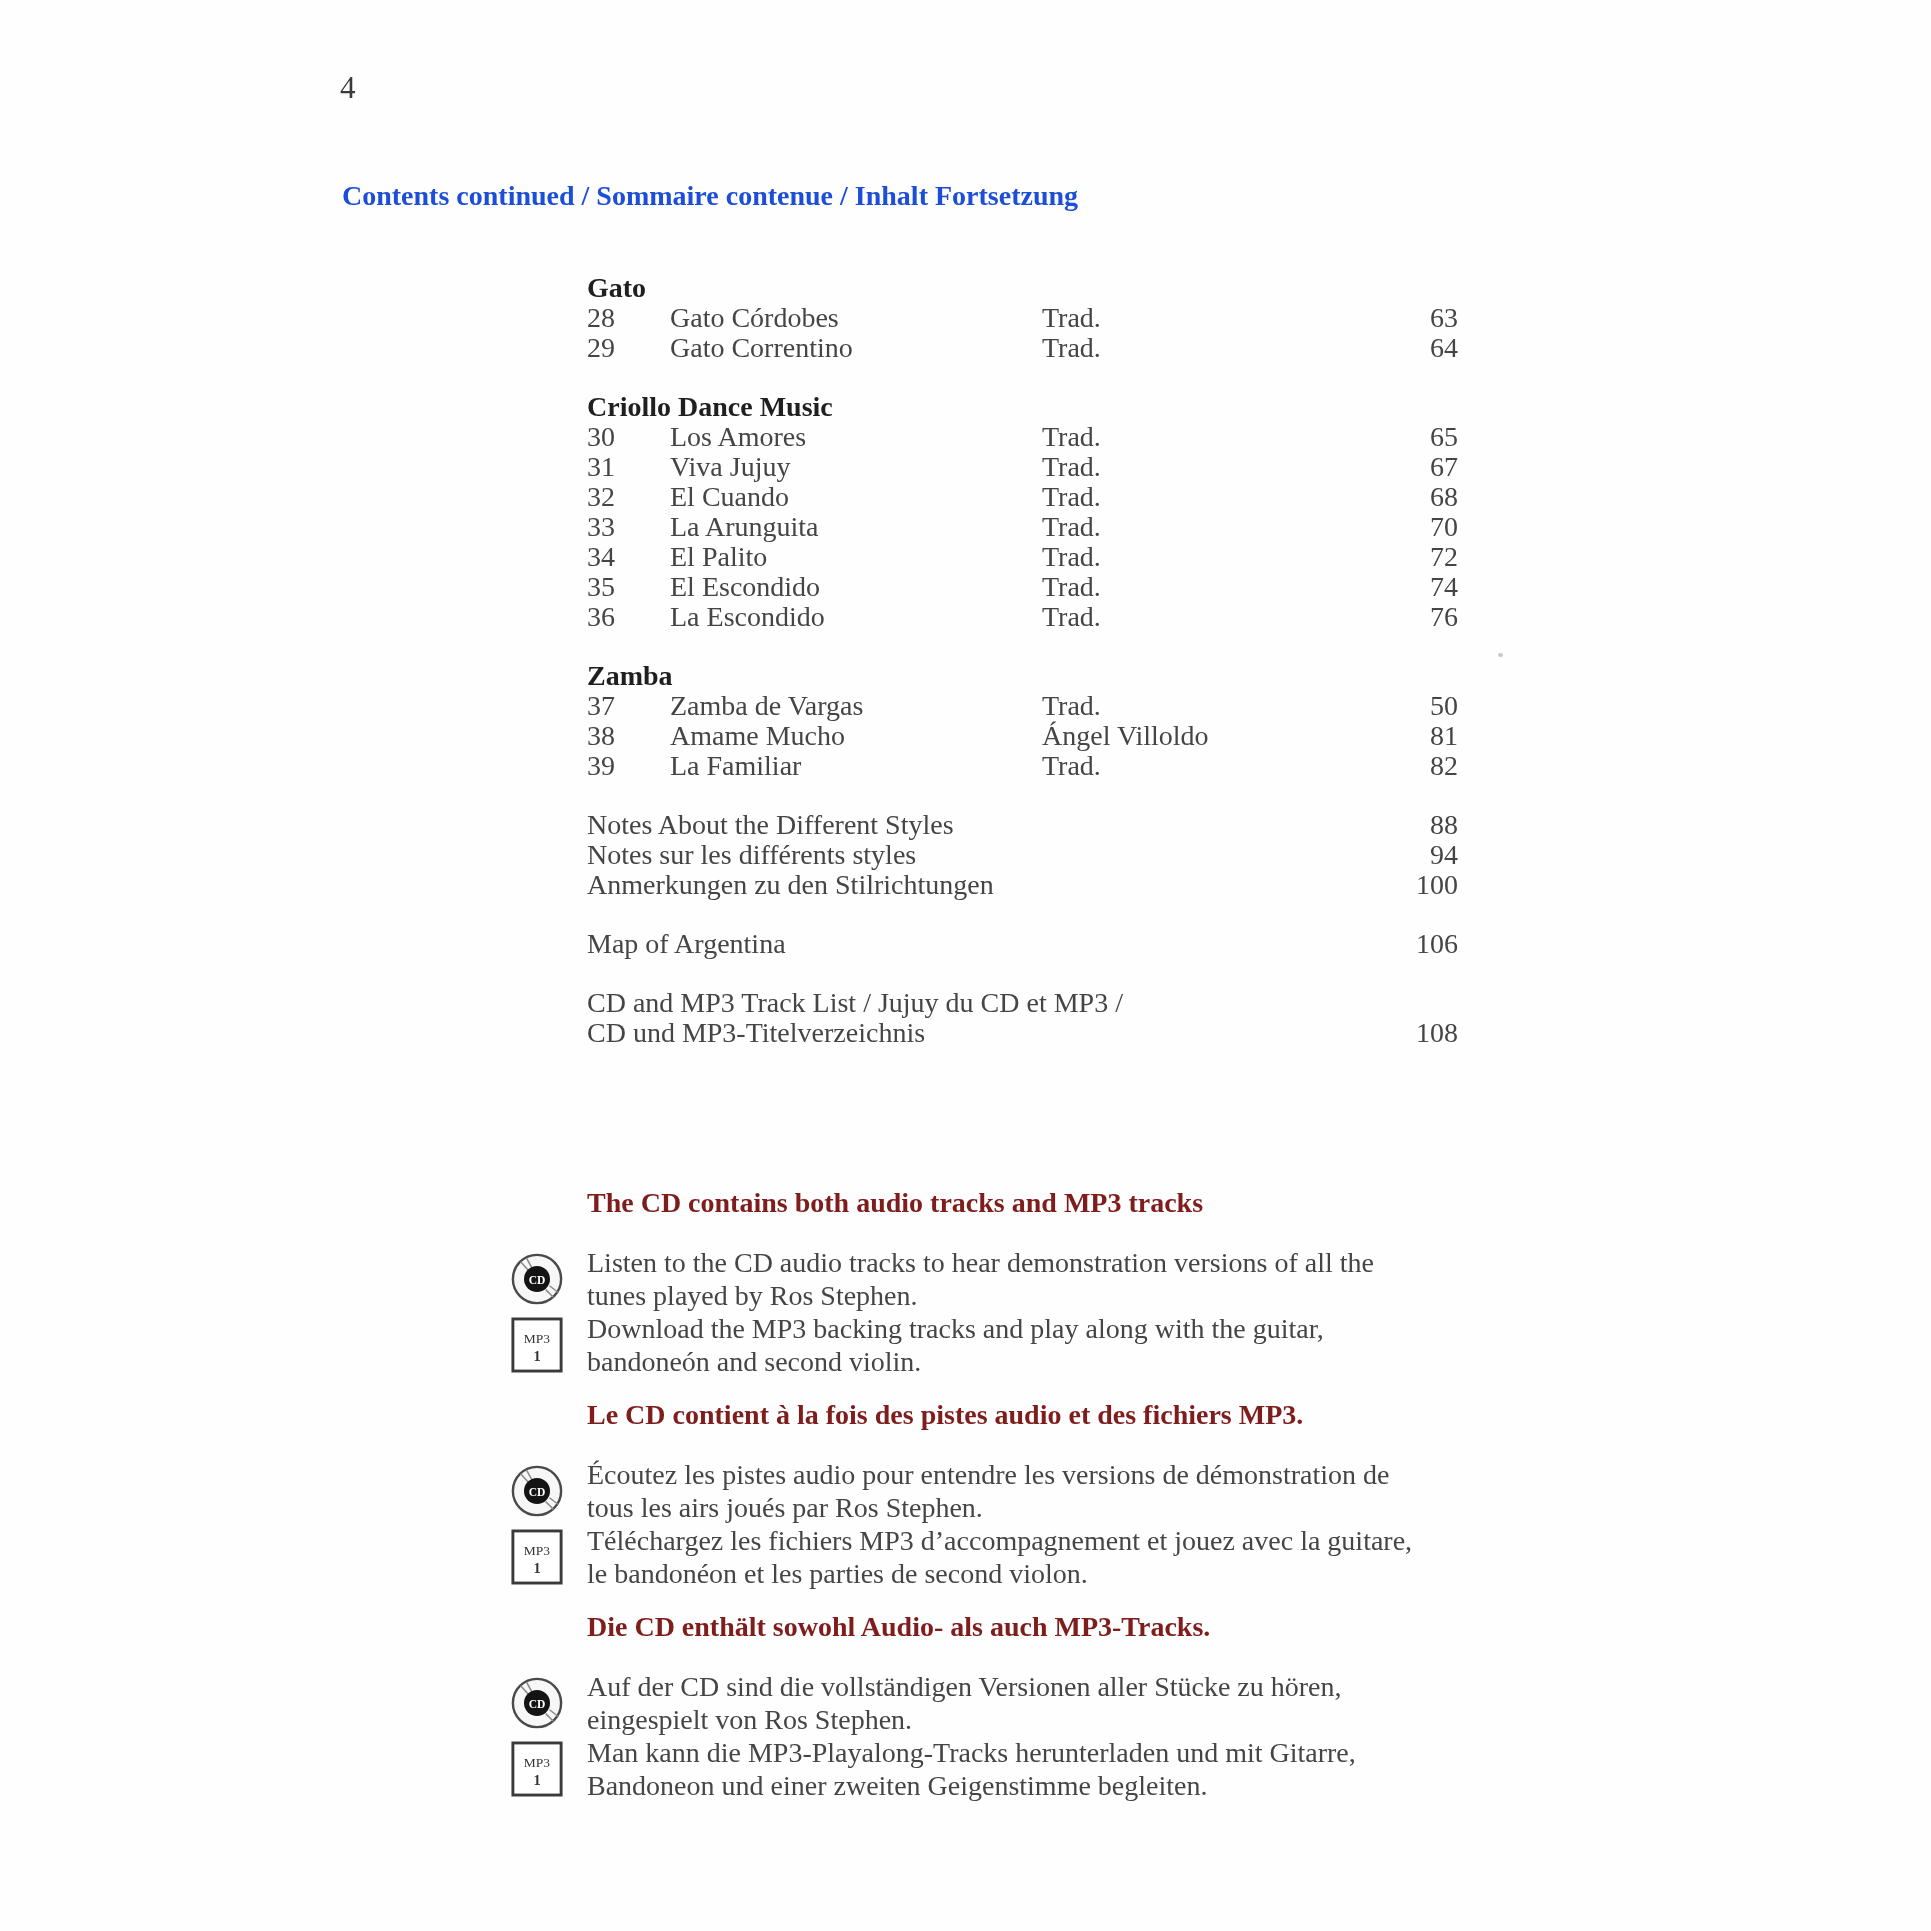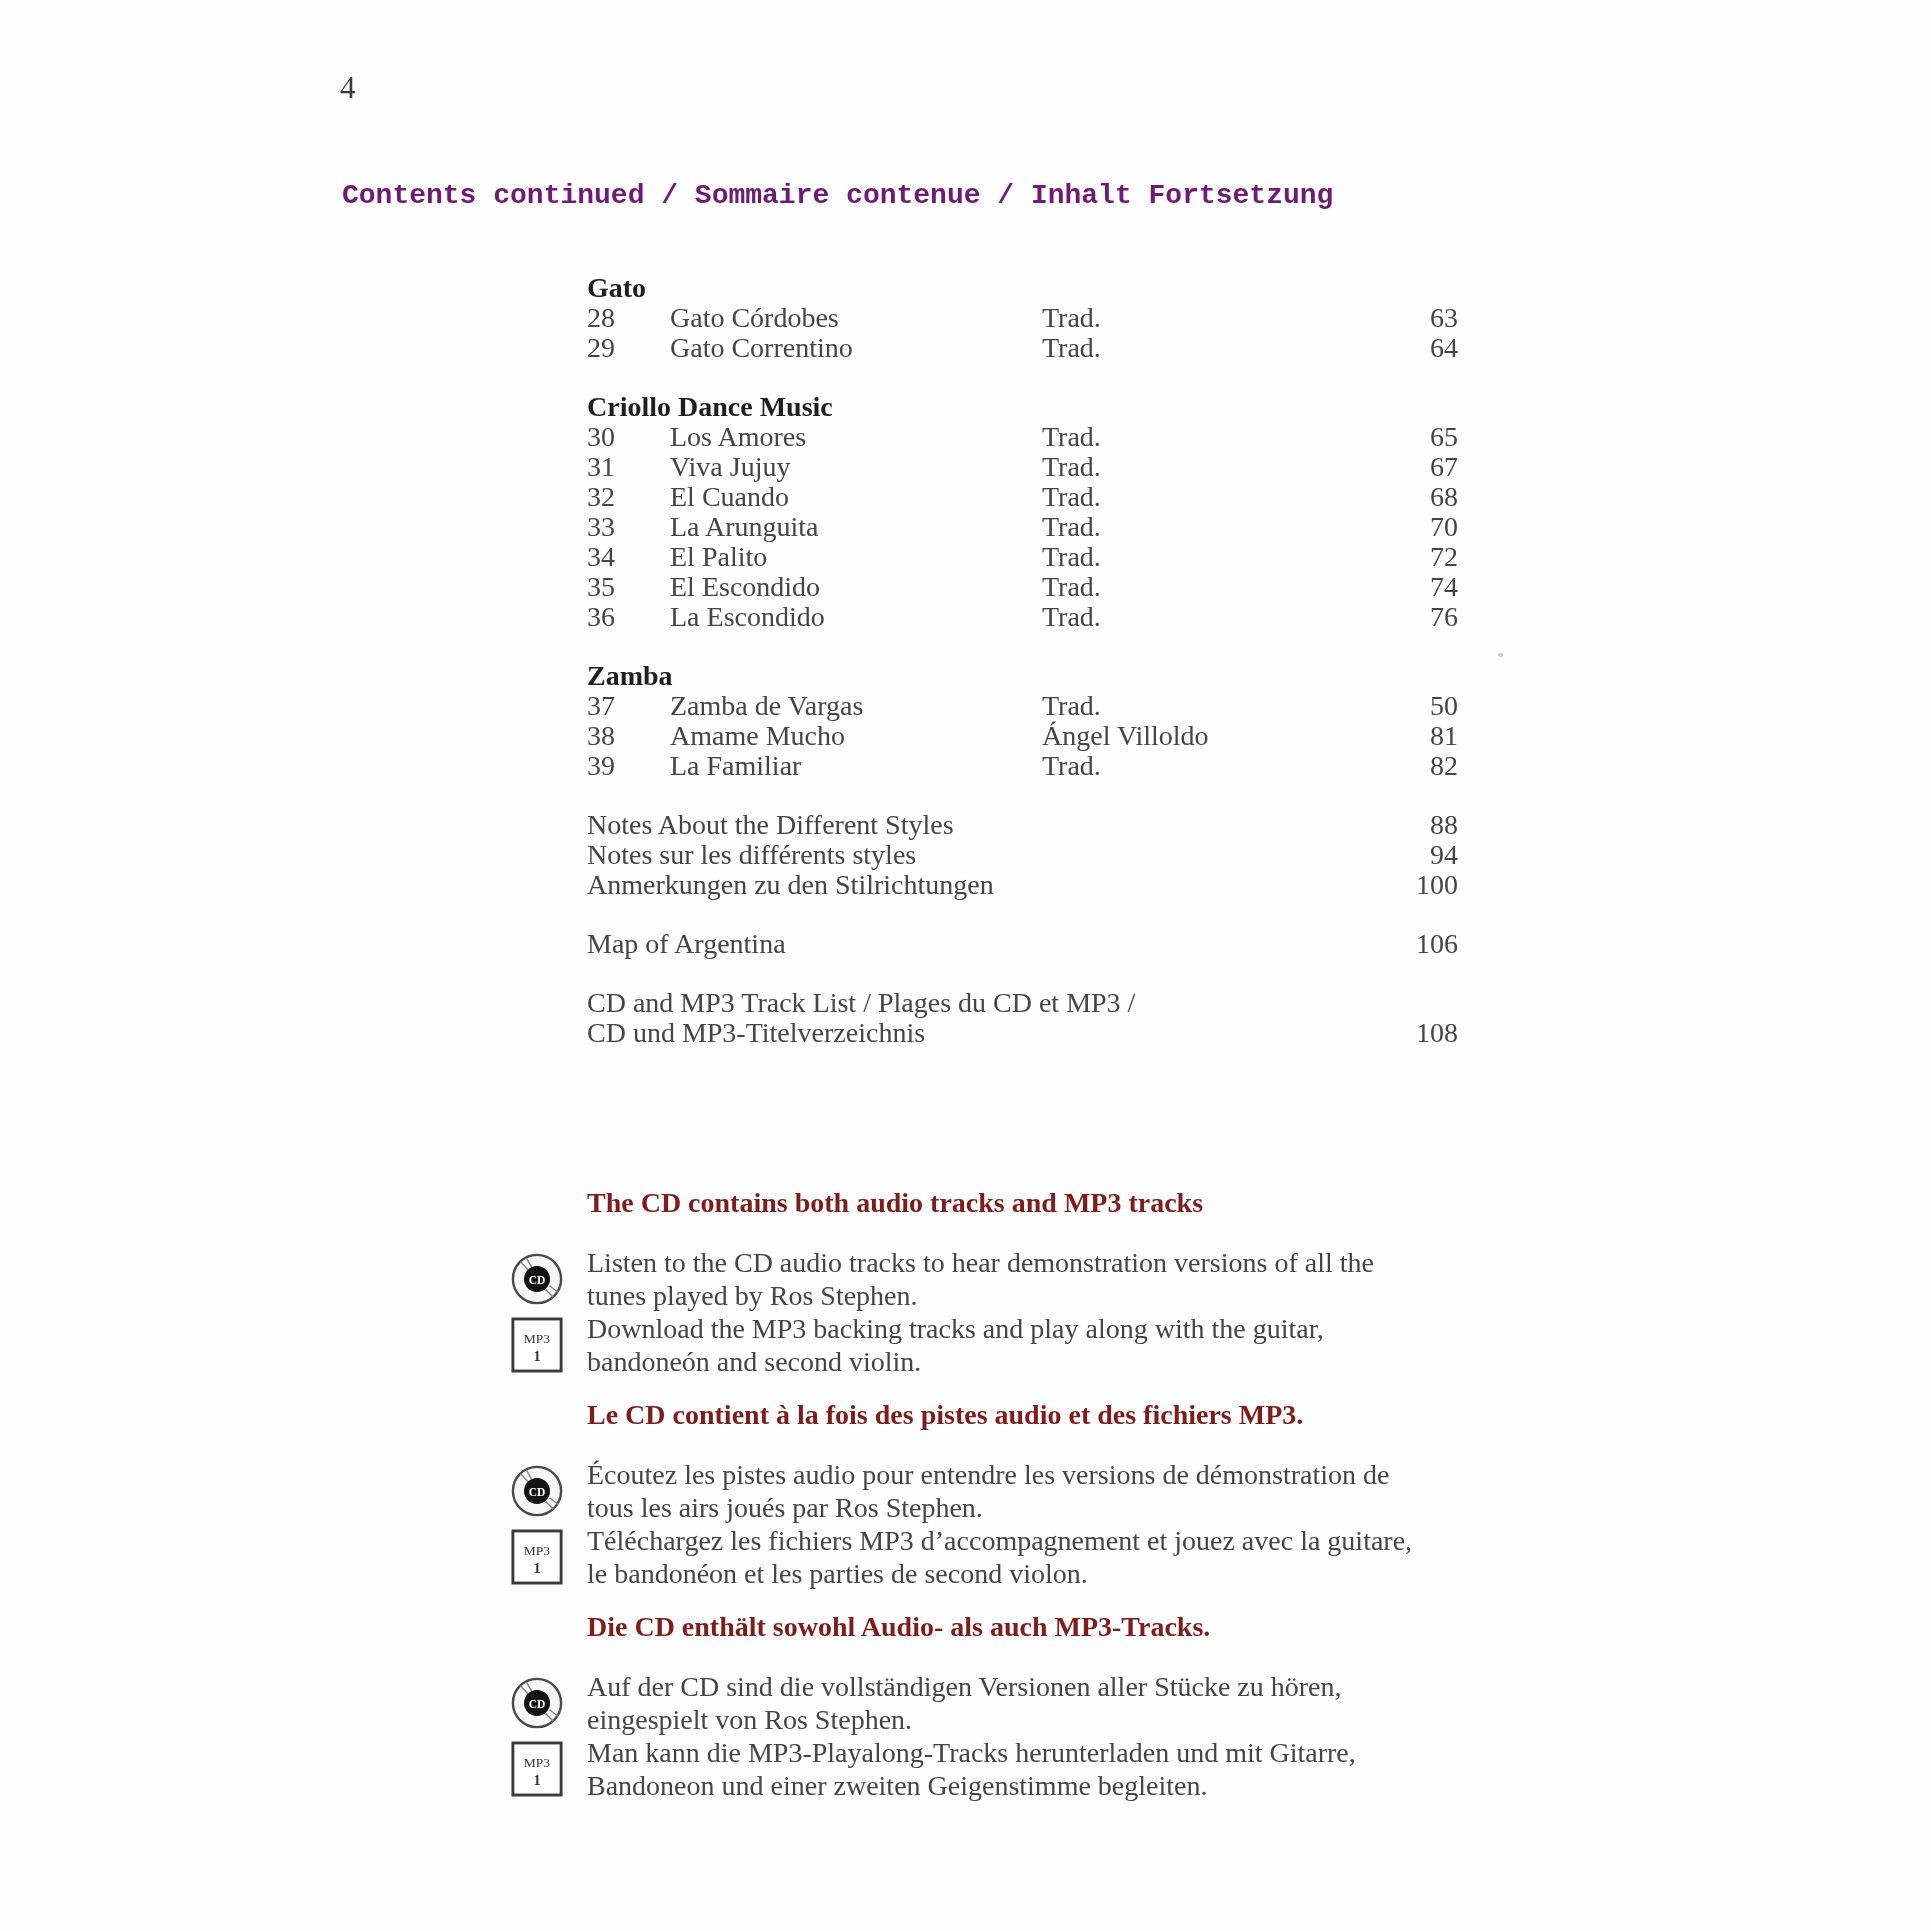--- a/index.html
+++ b/index.html
@@ -6,21 +6,21 @@
   body{
     width:1931px;height:1931px;
     background:#fefefe;
     font-family:"Liberation Serif","DejaVu Serif",serif;
     color:#454545;
     position:relative;
     overflow:hidden;
   }
   .abs{position:absolute;}
   #page-num{left:340px;top:70px;font-size:31px;color:#3a3a3a;}
-  #contents-header{left:342px;top:180px;font-size:28px;font-weight:bold;color:#701a75;font-family:Liberation Mono, monospace;}
+  #contents-header{left:342px;top:180px;font-size:28px;font-weight:bold;color:#1d4ed8;}
   #toc{left:587px;top:273px;width:871px;font-size:28px;line-height:30px;}
   .section{margin-bottom:29px;}
   .heading{font-weight:bold;color:#1f1f1f;}
   .trow{display:flex;}
   .tnum{width:83px;}
   .ttitle{width:372px;}
   .tcomp{flex:1;}
   .tpage{width:70px;text-align:right;}
   .egroup{margin-bottom:29px;}
   .erow{display:flex;}
@@ -146,21 +146,21 @@
 
   <div class="egroup">
     <div class="erow">
       <span class="etext">Map of Argentina</span>
       <span class="epage">106</span>
     </div>
   </div>
 
   <div class="egroup">
     <div class="erow">
-      <span class="etext">CD and MP3 Track List / Plages du CD et MP3 /</span>
+      <span class="etext">CD and MP3 Track List / Jujuy du CD et MP3 /</span>
       <span class="epage"></span>
     </div>
     <div class="erow">
       <span class="etext">CD und MP3-Titelverzeichnis</span>
       <span class="epage">108</span>
     </div>
   </div>
 
 </div>
 

